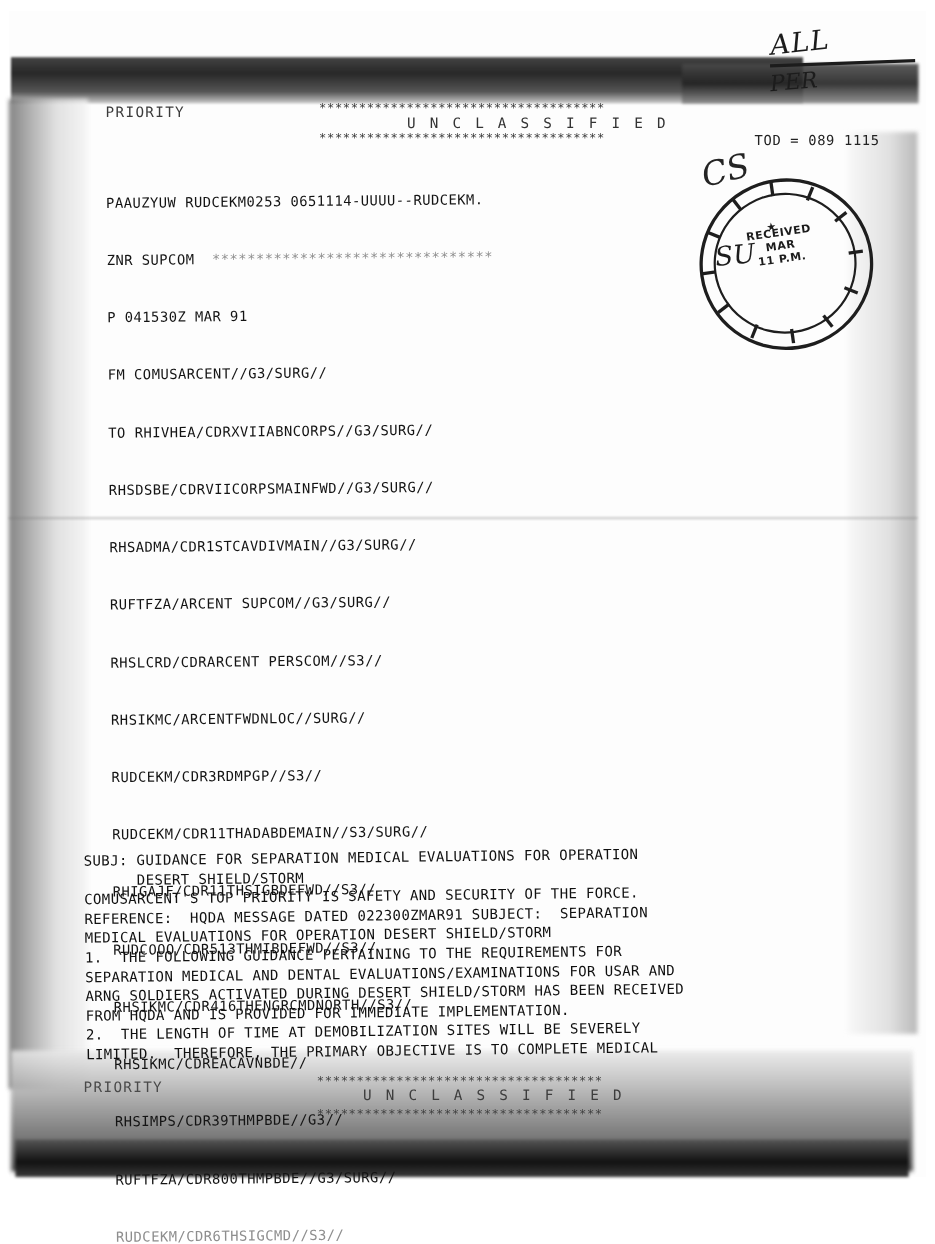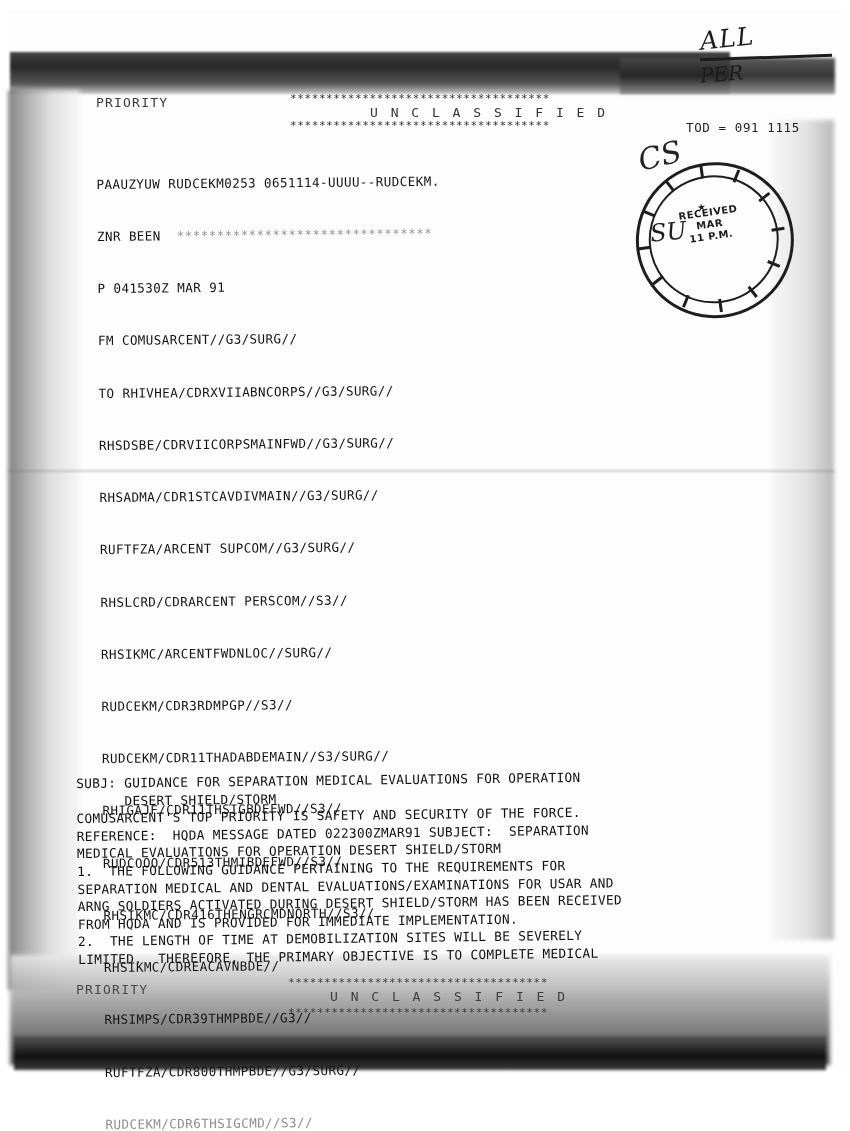--- a/index.html
+++ b/index.html
@@ -252,21 +252,21 @@
   <div class="hand hand-all">ALL</div>
   <div class="hand-underline"></div>
   <div class="hand hand-per">PER</div>
   <div class="hand hand-scribble">CS</div>
   <div class="hand hand-su">SU</div>
 
   <div class="priority-top">PRIORITY</div>
   <div class="stars" style="left:290px; top:92px;">************************************</div>
   <div class="unclass" style="left:370px; top:105px;">U N C L A S S I F I E D</div>
   <div class="stars" style="left:290px; top:119px;">************************************</div>
-  <div class="tod">TOD = 091 1115</div>
+  <div class="tod">TOD = 089 1115</div>
 
   <div class="stamp">
     <div class="ring-outer"></div>
     <div class="ring-inner"></div>
     <div class="tick" style="transform:rotate(0deg)"></div>
     <div class="tick" style="transform:rotate(30deg)"></div>
     <div class="tick" style="transform:rotate(60deg)"></div>
     <div class="tick" style="transform:rotate(90deg)"></div>
     <div class="tick" style="transform:rotate(120deg)"></div>
     <div class="tick" style="transform:rotate(150deg)"></div>
@@ -279,21 +279,21 @@
     <div class="stamp-star">★</div>
     <div class="stamp-center">
       <div>RECEIVED</div>
       <div>MAR</div>
       <div>11 P.M.</div>
     </div>
   </div>
 
   <div class="addr">
     <div>PAAUZYUW RUDCEKM0253 0651114-UUUU--RUDCEKM.</div>
-    <div><span>ZNR BEEN</span><span class="faded">  ********************************</span></div>
+    <div><span>ZNR SUPCOM</span><span class="faded">  ********************************</span></div>
     <div>P 041530Z MAR 91</div>
     <div>FM COMUSARCENT//G3/SURG//</div>
     <div>TO RHIVHEA/CDRXVIIABNCORPS//G3/SURG//</div>
     <div>RHSDSBE/CDRVIICORPSMAINFWD//G3/SURG//</div>
     <div>RHSADMA/CDR1STCAVDIVMAIN//G3/SURG//</div>
     <div>RUFTFZA/ARCENT SUPCOM//G3/SURG//</div>
     <div>RHSLCRD/CDRARCENT PERSCOM//S3//</div>
     <div>RHSIKMC/ARCENTFWDNLOC//SURG//</div>
     <div>RUDCEKM/CDR3RDMPGP//S3//</div>
     <div>RUDCEKM/CDR11THADABDEMAIN//S3/SURG//</div>

